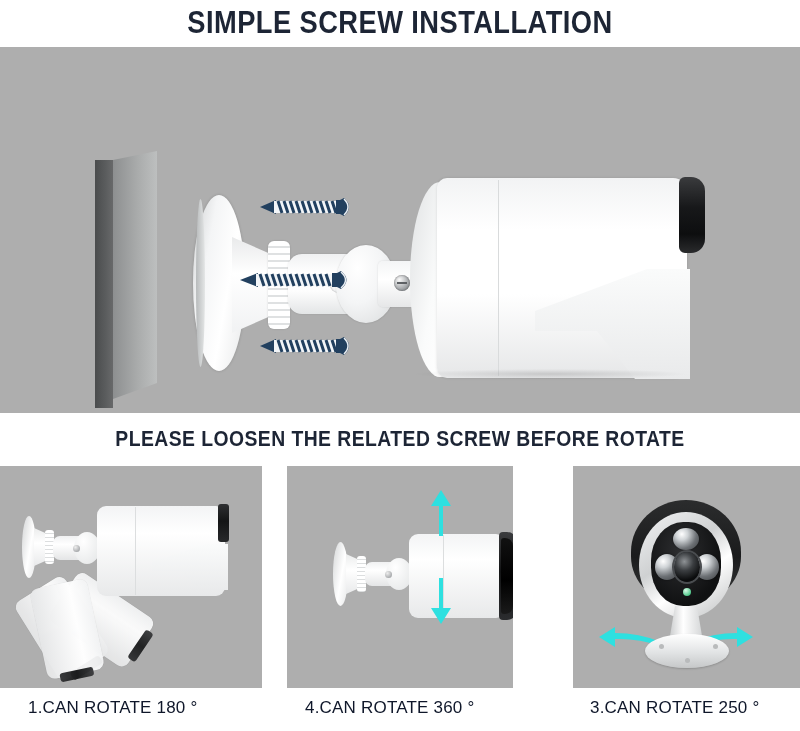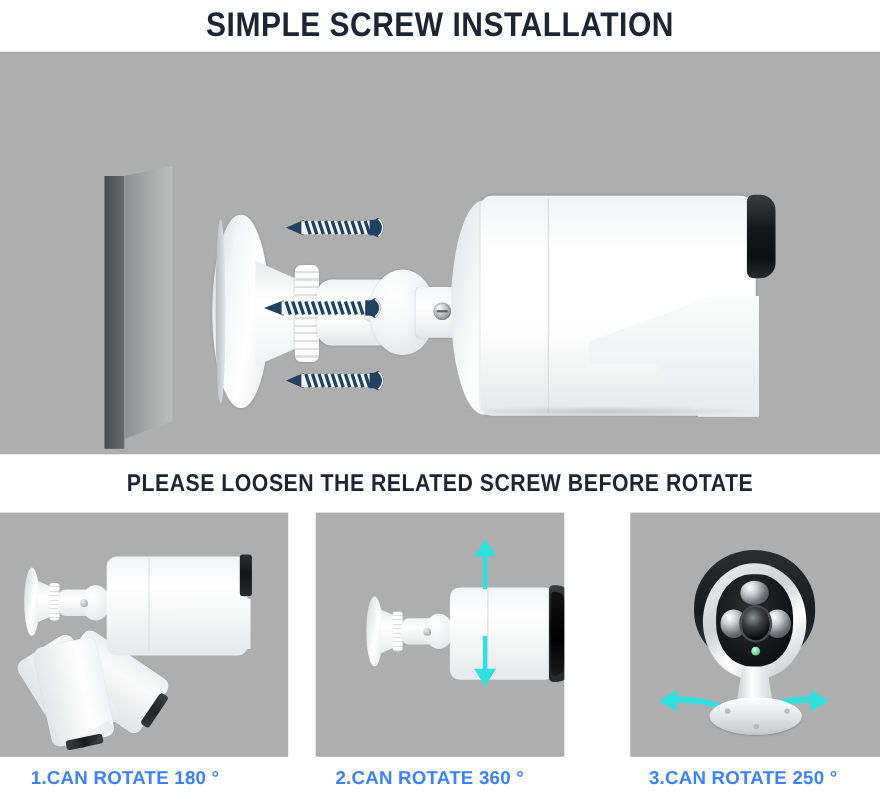--- a/index.html
+++ b/index.html
@@ -28,21 +28,21 @@
   
   .stage{position:absolute;background:#aeaeae;overflow:hidden;}
   #hero-panel{left:0;top:47px;width:800px;height:366px;}
   #panel-1{left:0;top:466px;width:262px;height:222px;}
   #panel-2{left:287px;top:466px;width:226px;height:222px;}
   #panel-3{left:573px;top:466px;width:227px;height:222px;}
 
   
   .caption{
     position:absolute;top:698px;
-    color:#3b82f6;font-size:17px;font-weight:700;
+    color:#0f172a;font-size:17px;font-weight:400;
     letter-spacing:.2px;white-space:nowrap;
   }
   #caption-1{left:28px;}
   #caption-2{left:305px;}
   #caption-3{left:590px;}
 
   
   
   .wall-face{position:absolute;left:95px;top:113px;width:18px;height:248px;
     background:linear-gradient(90deg,#4a4c4d 0%,#5b5d5e 60%,#68696a 100%);}
@@ -344,14 +344,14 @@
     </svg>
   </div>
 
   <div class="p3-base"></div>
   <div class="p3-basehole" style="left:86px;top:178px;"></div>
   <div class="p3-basehole" style="left:140px;top:178px;"></div>
   <div class="p3-basehole" style="left:112px;top:192px;"></div>
 </div>
 
 <div class="caption" id="caption-1">1.CAN ROTATE 180 °</div>
-<div class="caption" id="caption-2">2.CAN ROTATE 360 °</div>
+<div class="caption" id="caption-2">4.CAN ROTATE 360 °</div>
 <div class="caption" id="caption-3">3.CAN ROTATE 250 °</div>
 
 </body></html>

